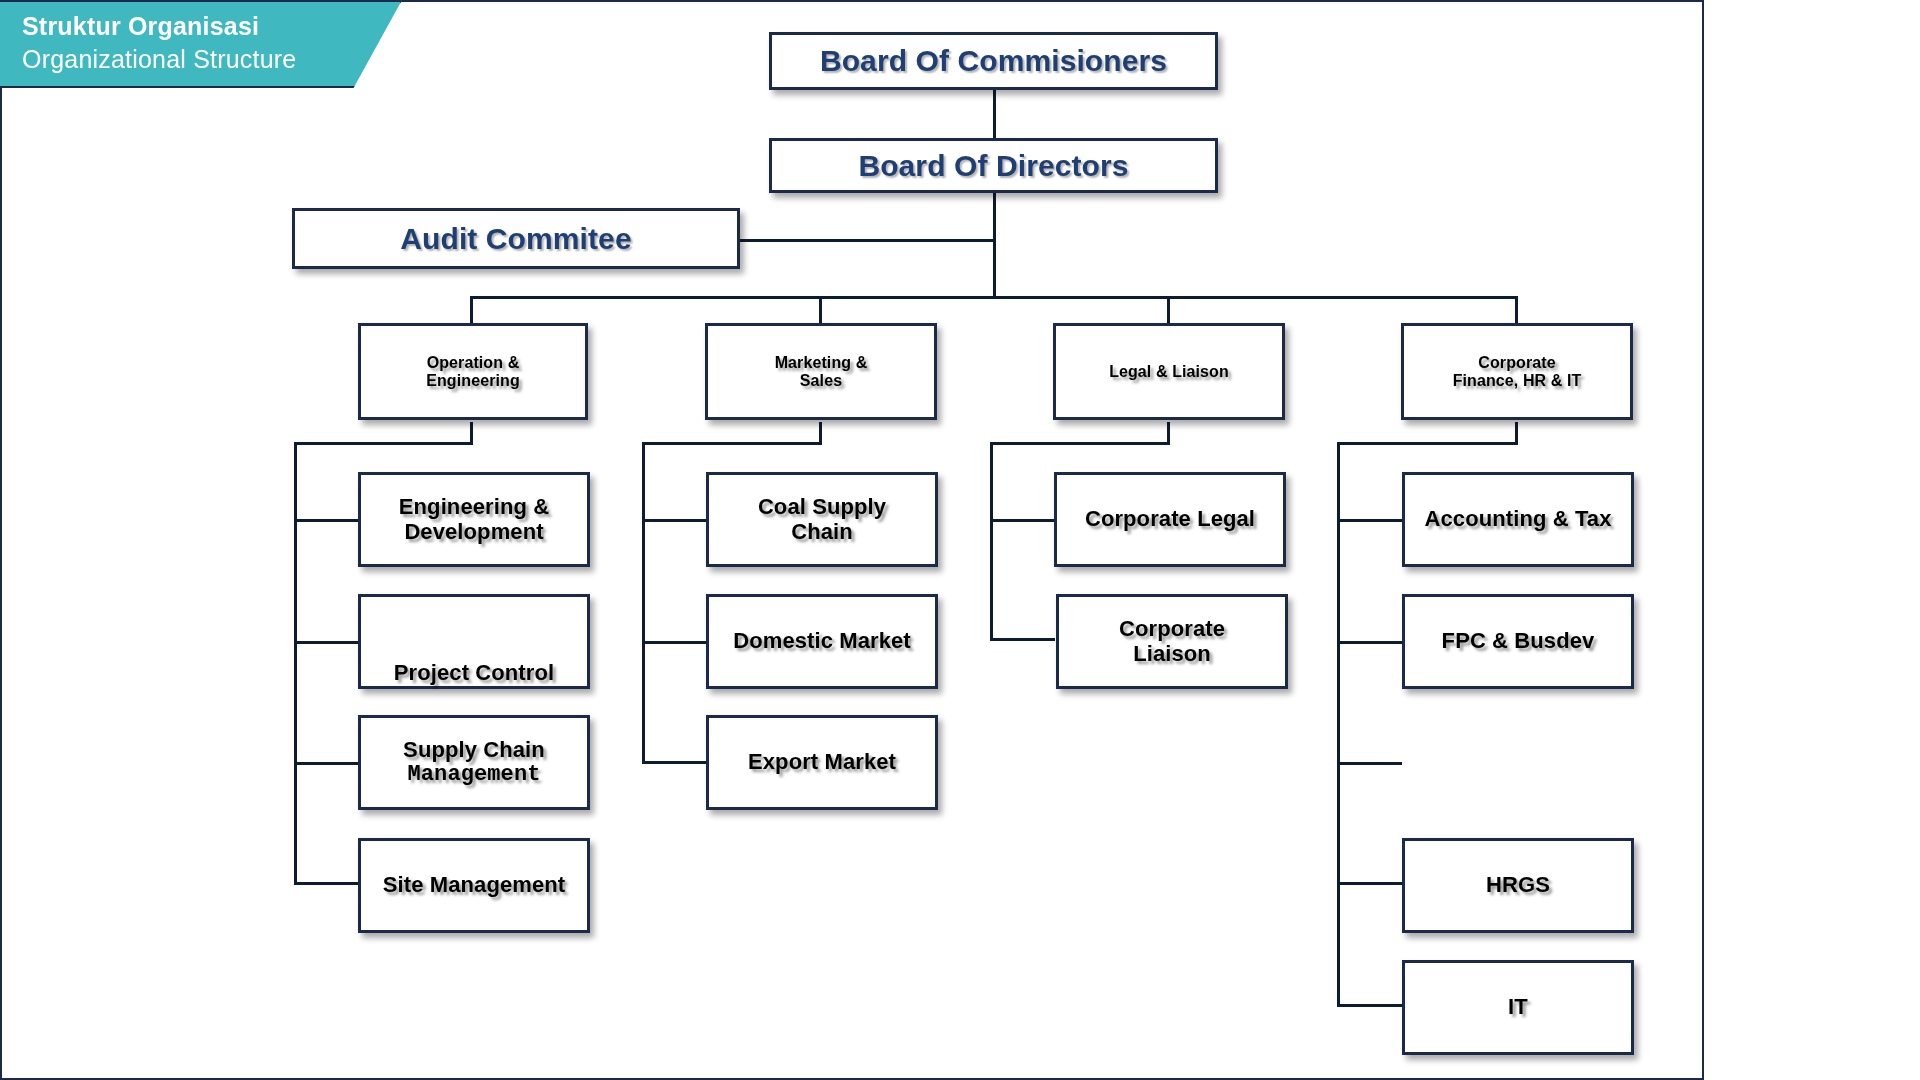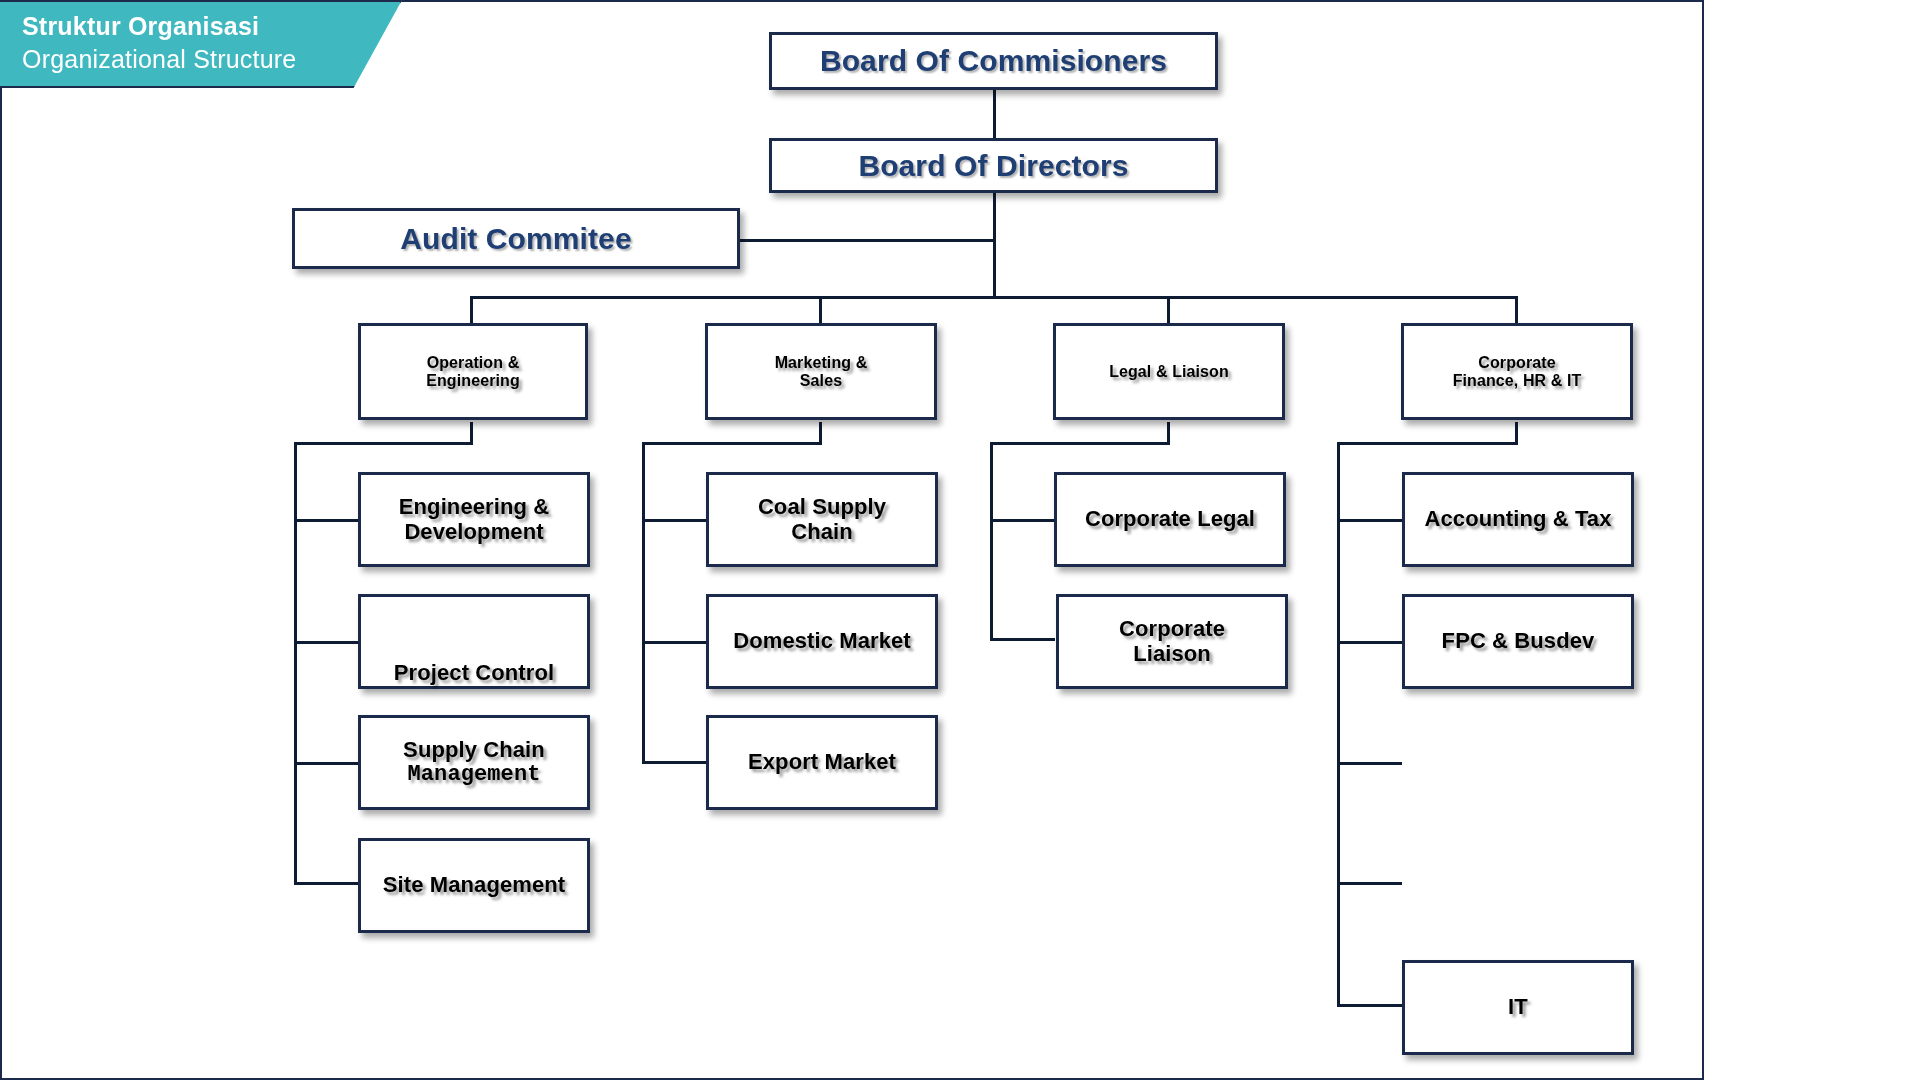--- a/index.html
+++ b/index.html
@@ -238,18 +238,21 @@
 
   <div class="node lvl-sub" style="left:1400px; top:470px; width:232px; height:95px;">
     <span>Accounting &amp; Tax</span>
   </div>
 
   <div class="node lvl-sub" style="left:1400px; top:592px; width:232px; height:95px;">
     <span>FPC &amp; Busdev</span>
   </div>
 
 
+  <div class="node lvl-sub" style="left:1400px; top:836px; width:232px; height:95px;">
+    <span>HRGS</span>
+  </div>
 
   <div class="node lvl-sub" style="left:1400px; top:958px; width:232px; height:95px;">
     <span>IT</span>
   </div>
 
 </div>
 
 </body></html>

